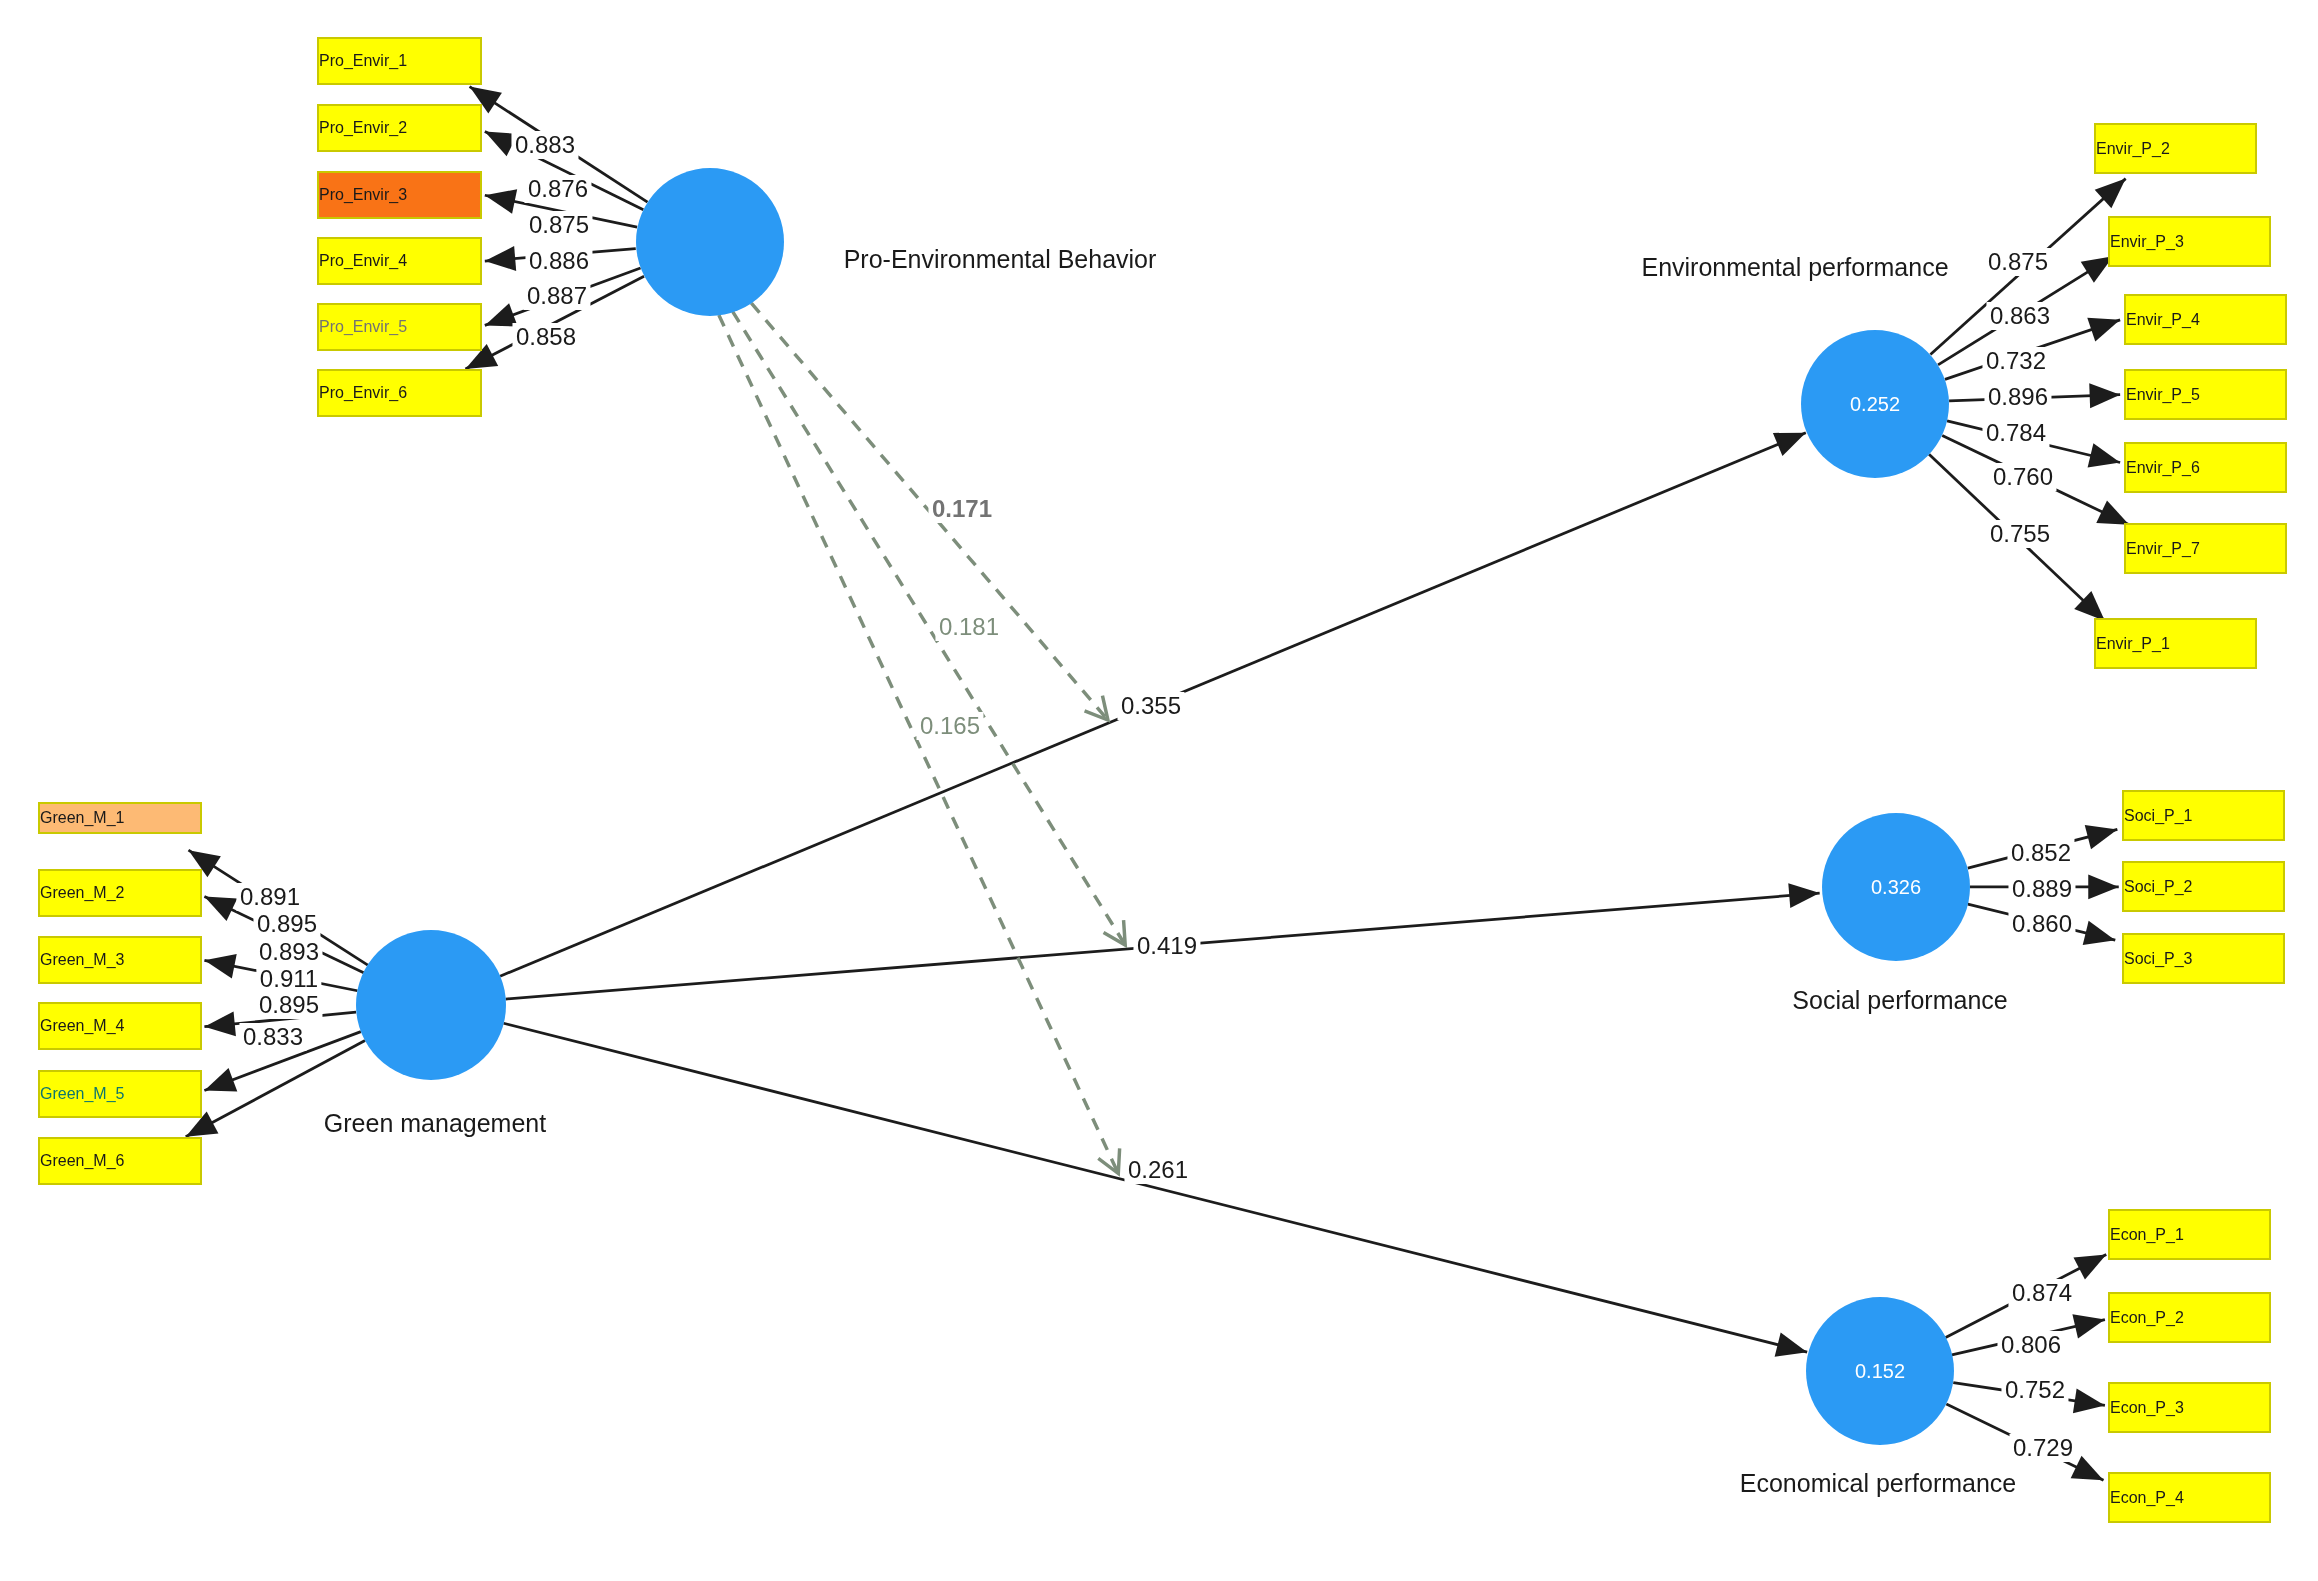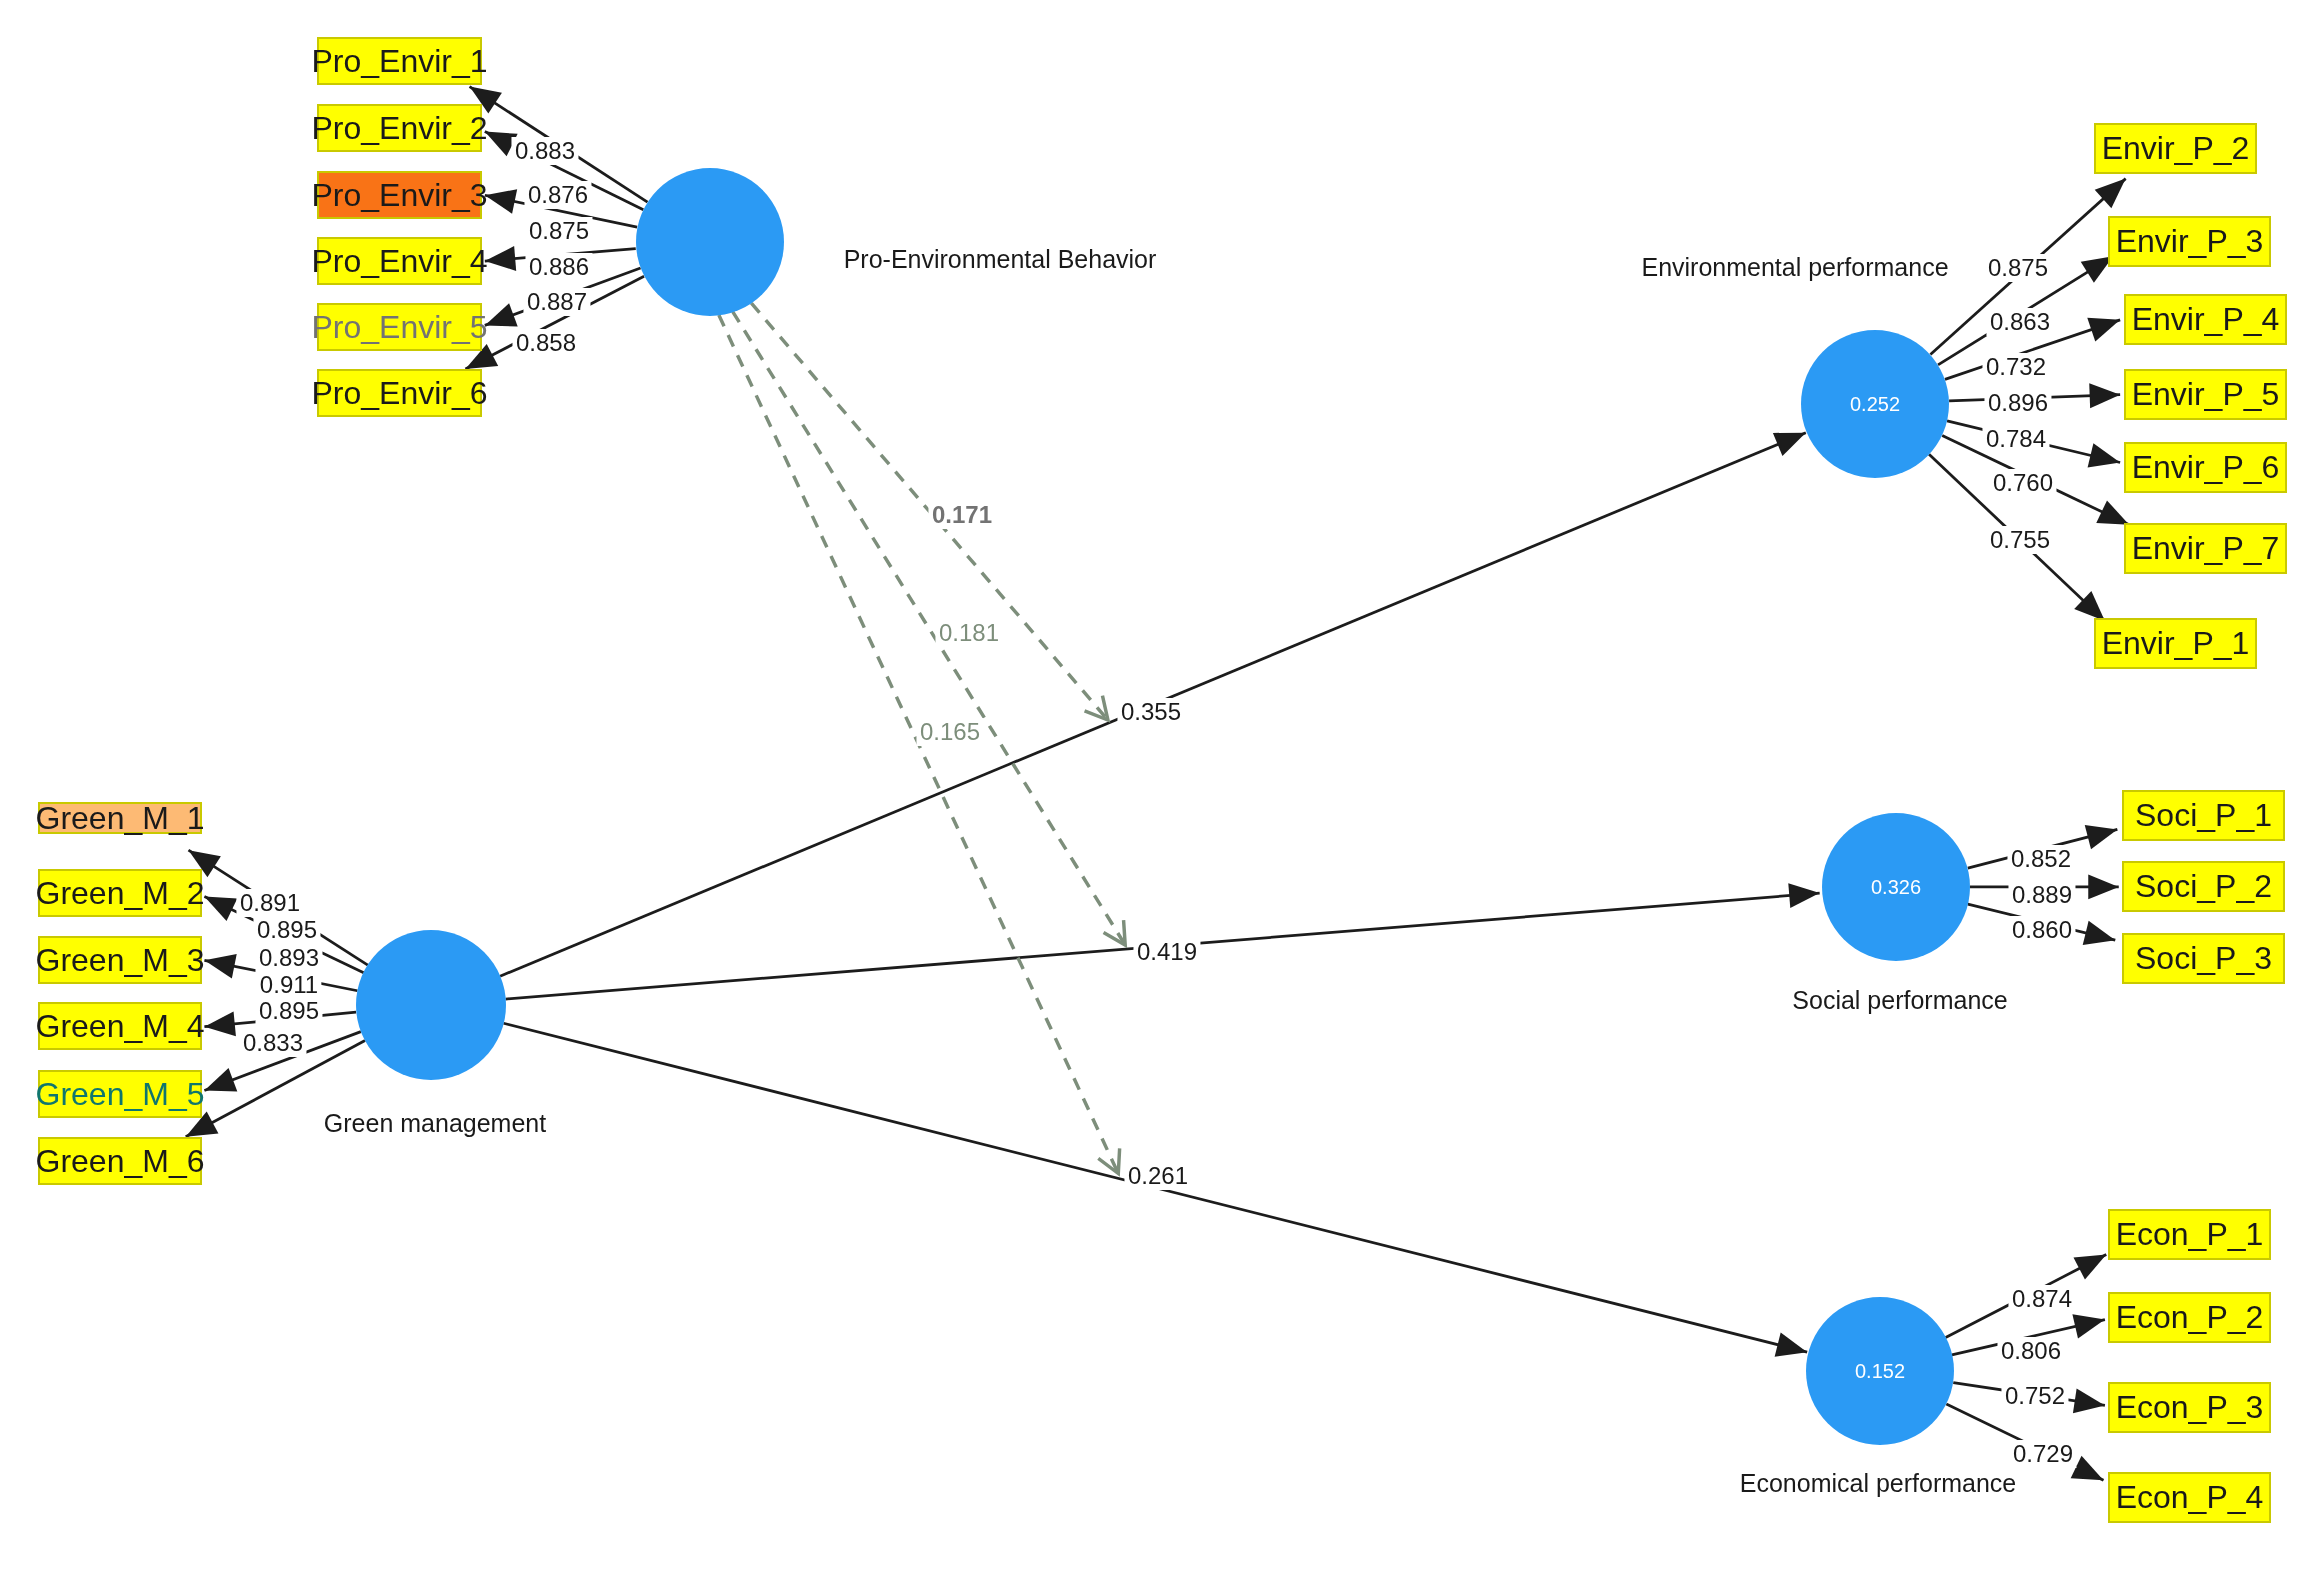--- a/index.html
+++ b/index.html
@@ -3,35 +3,35 @@
 <meta charset="utf-8">
 <style>
   html,body{margin:0;padding:0;background:#fff;}
   #canvas{
     position:relative;width:2319px;height:1582px;background:#fff;
     font-family:"Liberation Sans",sans-serif;overflow:hidden;
   }
   #edges{position:absolute;left:0;top:0;width:2319px;height:1582px;}
   .indicator{
     position:absolute;box-sizing:border-box;
-    display:flex;align-items:center;justify-content:center;
-    font-size:32px;white-space:nowrap;
+    display:flex;align-items:center;
+    font-size:16px;white-space:nowrap;
   }
   .construct{
     position:absolute;border-radius:50%;
     display:flex;align-items:center;justify-content:center;
     font-size:20px;
   }
   .node-label{
     position:absolute;transform:translate(-50%,-50%);
     font-size:25px;white-space:nowrap;
   }
   .edge-label{
     position:absolute;transform:translate(-50%,-50%);
-    font-size:24px;white-space:nowrap;background:#fff;padding:0 3.5px;margin-top:6px;
+    font-size:24px;white-space:nowrap;background:#fff;padding:0 3.5px;
   }
 </style>
 </head>
 <body>
 
 <div id="canvas" style="background: rgb(255, 255, 255);">
   <svg id="edges" xmlns="http://www.w3.org/2000/svg" viewBox="0 0 3349 2285" width="2319" height="1582">
     <defs id="edge-defs">
         <marker id="mBlack" markerUnits="userSpaceOnUse" markerWidth="54" markerHeight="42" refX="46" refY="21" orient="auto">
           <path d="M2,3 L46,21 L2,39 Z" fill="#1C1C1C"></path>

